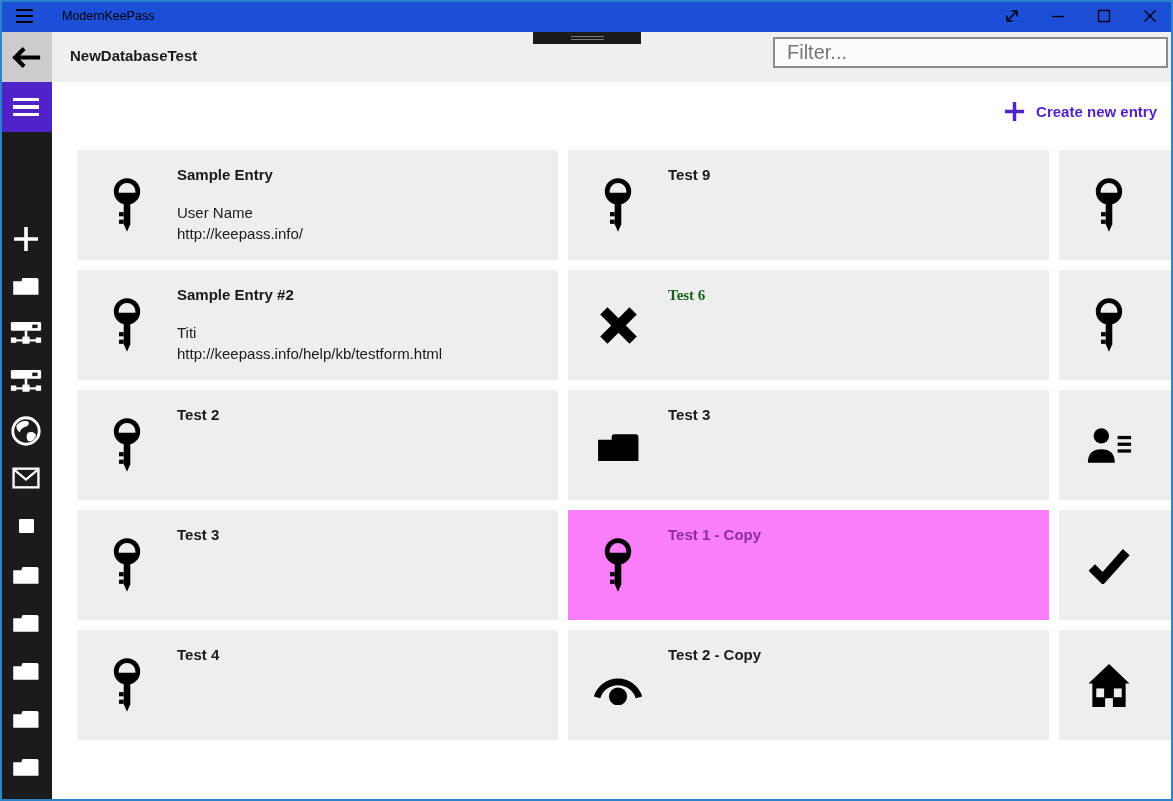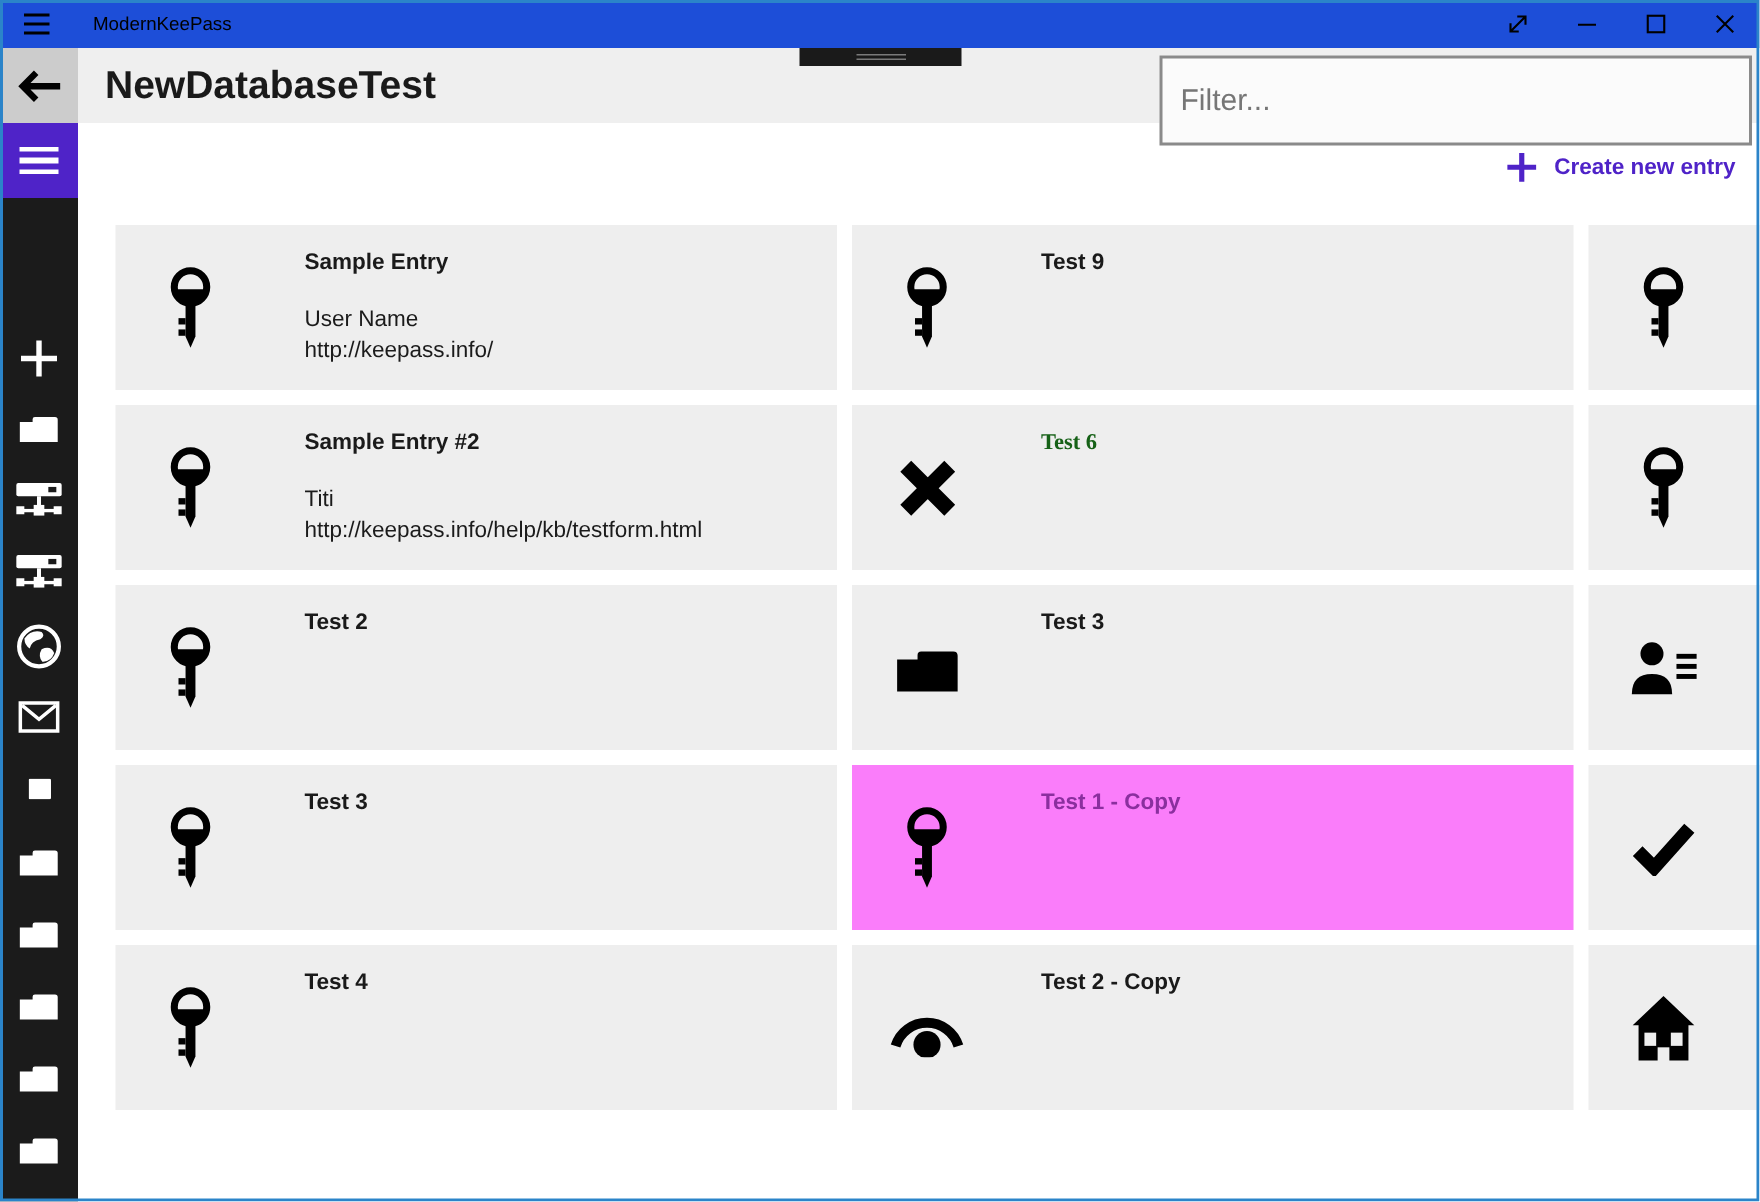--- a/index.html
+++ b/index.html
@@ -25,45 +25,45 @@
   
   .titlebar{position:absolute;left:0;top:0;width:1173px;height:32px;background:#1d4ed8;}
   .tb-hamburger{position:absolute;left:16px;top:9px;width:17px;height:14px;display:flex;flex-direction:column;justify-content:space-between;cursor:pointer;}
   .tb-hamburger span{display:block;height:2px;background:#000;}
   .tb-title{position:absolute;left:62px;top:0;height:32px;line-height:32px;font-size:12.5px;color:#000;}
   .tb-controls{position:absolute;right:0;top:0;height:32px;display:flex;}
   .tb-btn{width:46px;height:32px;display:flex;align-items:center;justify-content:center;cursor:pointer;color:#000;}
   
   .header{position:absolute;left:0;top:32px;width:1173px;height:50px;background:var(--header-bg);}
   .back-btn{position:absolute;left:0;top:0;width:52px;height:50px;background:var(--back-btn-bg);display:flex;align-items:center;justify-content:center;cursor:pointer;color:#000;}
-  .page-title{position:absolute;left:70px;top:0;height:56px;line-height:48px;font-size:26px;font-weight:600;color:#1a1a1a;}
+  .page-title{position:absolute;left:70px;top:0;height:56px;line-height:48px;font-size:15px;font-weight:600;color:#1a1a1a;}
   .black-tab{position:absolute;left:533px;top:0;width:108px;height:12px;background:#1a1a1a;display:flex;flex-direction:column;align-items:center;justify-content:center;gap:2px;}
   .black-tab i{display:block;width:33px;height:1px;background:#7a7a7a;}
   .filter-input{
-    position:absolute;left:773px;top:5px;width:395px;height:60px;
+    position:absolute;left:773px;top:5px;width:395px;height:31px;
     border:2px solid #8a8a8a;background:#fbfbfb;
     font-family:"Liberation Sans",sans-serif;font-size:20px;color:#333;
     padding:0 12px 0 12px;outline:none;
   }
   .filter-input::placeholder{color:#767676;}
   
   .sidebar{position:absolute;left:0;top:82px;width:52px;height:719px;background:var(--sidebar-bg);}
   .nav-toggle{position:absolute;left:0;top:0;width:52px;height:50px;background:var(--accent);display:flex;flex-direction:column;align-items:center;justify-content:center;gap:4px;cursor:pointer;}
   .nav-toggle span{display:block;width:26px;height:3.5px;background:#fff;}
   .s-icon{position:absolute;left:0;width:52px;display:flex;justify-content:center;color:#fff;cursor:pointer;}
   
   .create-link{position:absolute;top:100px;right:16px;display:flex;align-items:center;gap:10px;color:var(--accent);font-size:15px;font-weight:700;cursor:pointer;}
   .grid{
     position:absolute;left:77px;top:150px;
     display:grid;grid-auto-flow:column;
     grid-template-rows:repeat(5,110px);
     grid-auto-columns:481px;
     column-gap:10px;row-gap:10px;
   }
-  .card{background:var(--card-bg);display:flex;cursor:pointer;overflow:hidden;gap:26px;}
+  .card{background:var(--card-bg);display:flex;cursor:pointer;overflow:hidden;}
   .card.selected{background:var(--selected-bg);}
   .card.selected .entry-title{color:var(--selected-title);}
   .card.green .entry-title{color:var(--green-title);font-family:Liberation Serif, serif;}
   .entry-icon{flex:0 0 100px;display:flex;align-items:center;justify-content:center;color:#000;}
   .entry-text{padding-top:15px;}
   .entry-title{font-size:15px;font-weight:700;line-height:20px;color:#1a1a1a;}
   .entry-lines{margin-top:17px;}
   .entry-line{font-size:15px;line-height:21px;color:#1b1b1b;}
   
   .border-overlay{position:absolute;inset:0;border:2px solid var(--window-border);pointer-events:none;z-index:50;}

